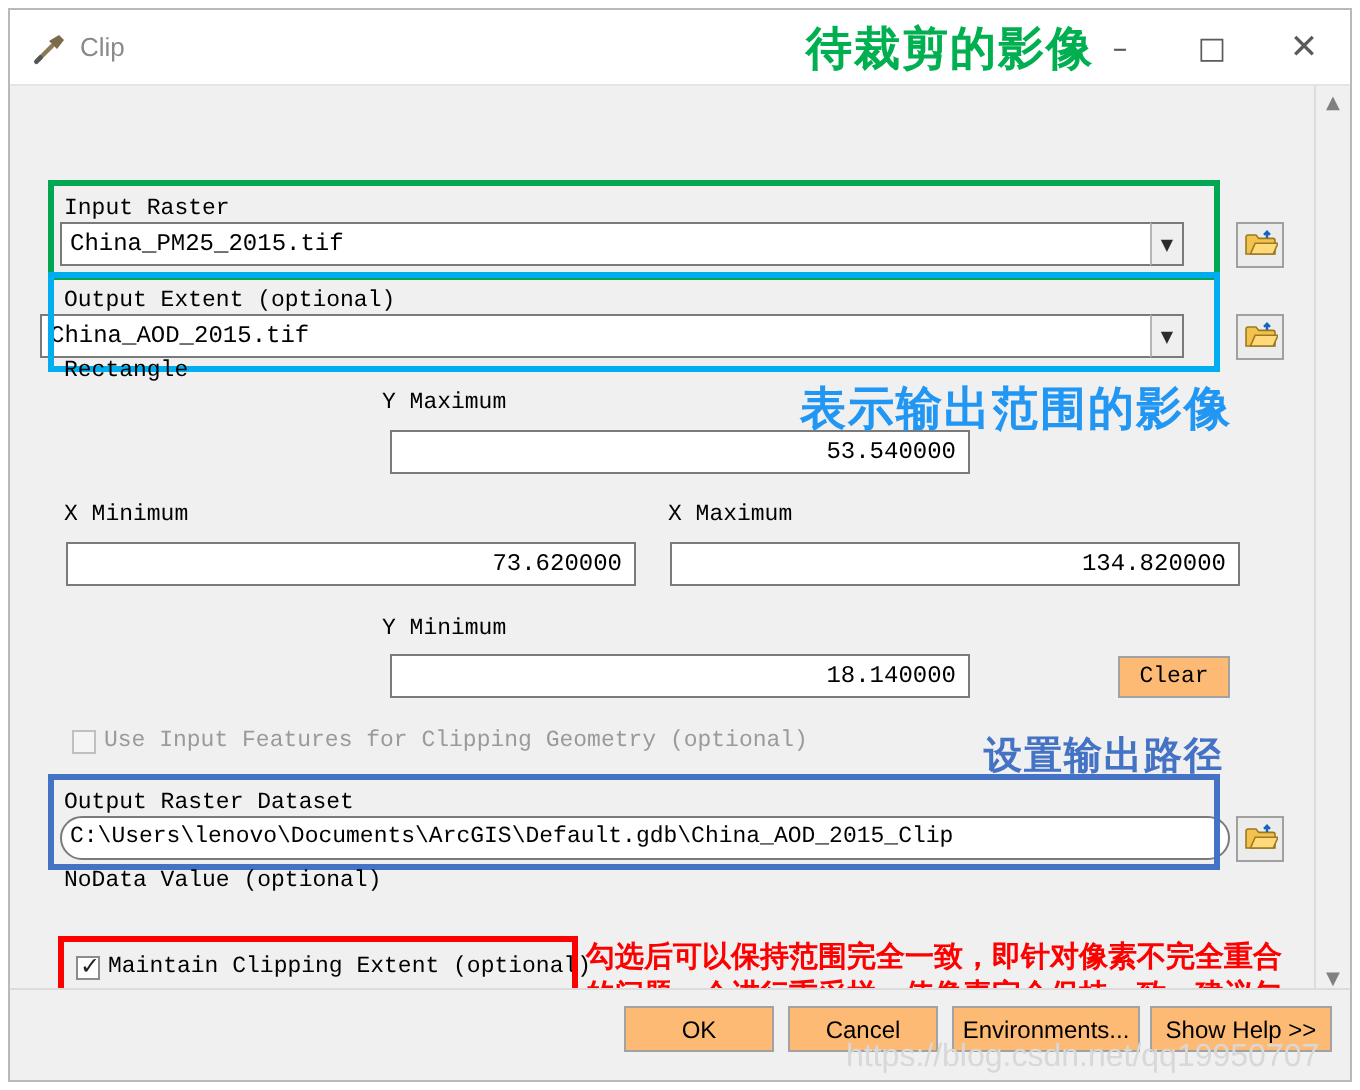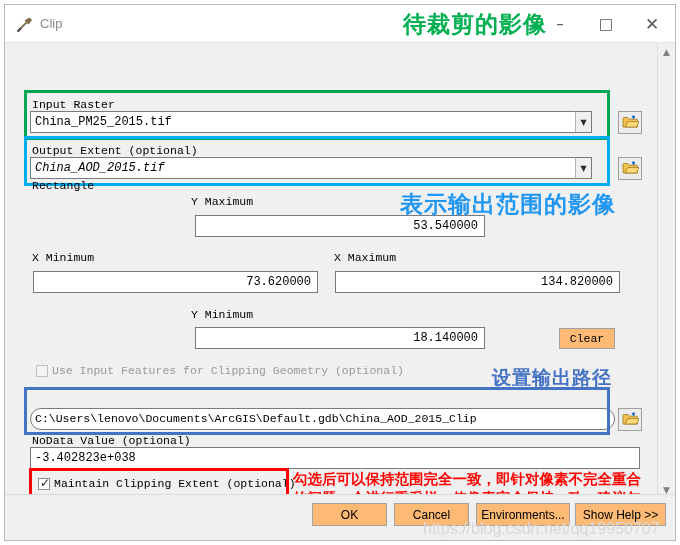--- a/index.html
+++ b/index.html
@@ -315,21 +315,21 @@
         <svg width="17" height="15" viewBox="0 0 17 15">
           <path d="M1 3.5 A1 1 0 0 1 2 2.5 L6 2.5 L7.4 4.2 L14.5 4.2 A1 1 0 0 1 15.5 5.2 L15.5 12 L1 12 Z" fill="#f2c14e" stroke="#9a7a20" stroke-width="0.8"></path>
           <path d="M3.2 12 L5.6 6.6 L17 6.6 L14.6 12 Z" fill="#ffd97a" stroke="#9a7a20" stroke-width="0.8"></path>
           <path d="M11.5 1 L11.5 4 M10 2.4 L11.5 0.9 L13 2.4" stroke="#1565c0" stroke-width="1.2" fill="none"></path>
         </svg>
       </div>
 
       <div class="hl" style="left:19px; top:47px; width:586px; height:50px; border:3px solid #00a651;"></div>
 
       <div class="lbl" style="left:27px; top:101px;">Output Extent (optional)</div>
-      <div class="txt" style="left:25px; top:114px; width:562px; height:22px;font-style:italic;">China_AOD_2015.tif</div>
+      <div class="txt" style="left:15px; top:114px; width:562px; height:22px;">China_AOD_2015.tif</div>
       <div class="combo-arrow" style="left:570px; top:114px; height:22px;">▼</div>
       <div class="folder-btn" style="left:613px; top:114px;">
         <svg width="17" height="15" viewBox="0 0 17 15">
           <path d="M1 3.5 A1 1 0 0 1 2 2.5 L6 2.5 L7.4 4.2 L14.5 4.2 A1 1 0 0 1 15.5 5.2 L15.5 12 L1 12 Z" fill="#f2c14e" stroke="#9a7a20" stroke-width="0.8"></path>
           <path d="M3.2 12 L5.6 6.6 L17 6.6 L14.6 12 Z" fill="#ffd97a" stroke="#9a7a20" stroke-width="0.8"></path>
           <path d="M11.5 1 L11.5 4 M10 2.4 L11.5 0.9 L13 2.4" stroke="#1565c0" stroke-width="1.2" fill="none"></path>
         </svg>
       </div>
 
       <div class="hl" style="left:19px; top:93px; width:586px; height:50px; border:3px solid #00aeef;"></div>
@@ -348,33 +348,33 @@
       <div class="lbl" style="left:186px; top:265px;">Y Minimum</div>
       <div class="txt num" style="left:190px; top:284px; width:290px; height:22px;">18.140000</div>
 
       <div class="btn" style="left:554px; top:285px; width:56px; height:21px;">Clear</div>
 
       <div class="cbx disabled" style="left:31px; top:321px;">
         <span class="box"></span>
         <span class="cbx-label">Use Input Features for Clipping Geometry (optional)</span>
       </div>
 
+      <div class="lbl" style="left:27px; top:352px;">Output Raster Dataset</div>
       <div class="txt" style="left:25px; top:365px; width:585px; height:22px; font-size:11.5px;border-radius:11px;">C:\Users\lenovo\Documents\ArcGIS\Default.gdb\China_AOD_2015_Clip</div>
       <div class="folder-btn" style="left:613px; top:365px;">
         <svg width="17" height="15" viewBox="0 0 17 15">
           <path d="M1 3.5 A1 1 0 0 1 2 2.5 L6 2.5 L7.4 4.2 L14.5 4.2 A1 1 0 0 1 15.5 5.2 L15.5 12 L1 12 Z" fill="#f2c14e" stroke="#9a7a20" stroke-width="0.8"></path>
           <path d="M3.2 12 L5.6 6.6 L17 6.6 L14.6 12 Z" fill="#ffd97a" stroke="#9a7a20" stroke-width="0.8"></path>
           <path d="M11.5 1 L11.5 4 M10 2.4 L11.5 0.9 L13 2.4" stroke="#1565c0" stroke-width="1.2" fill="none"></path>
         </svg>
       </div>
 
       <div class="hl" style="left:19px; top:344px; width:586px; height:48px; border:3px solid #4472c4;"></div>
 
       <div class="lbl" style="left:27px; top:391px;">NoData Value (optional)</div>
-      <div class="txt" style="left:25px; top:404px; width:610px; height:22px;">-3.402823e+038</div>
 
       <div class="cbx" style="left:33px; top:434px;">
         <span class="box">
             <span class="tick">✓</span>
           </span>
         <span class="cbx-label">Maintain Clipping Extent (optional)</span>
       </div>
 
       <div class="hl" style="left:24px; top:425px; width:260px; height:31px; border:3px solid #fe0000;"></div>
 

